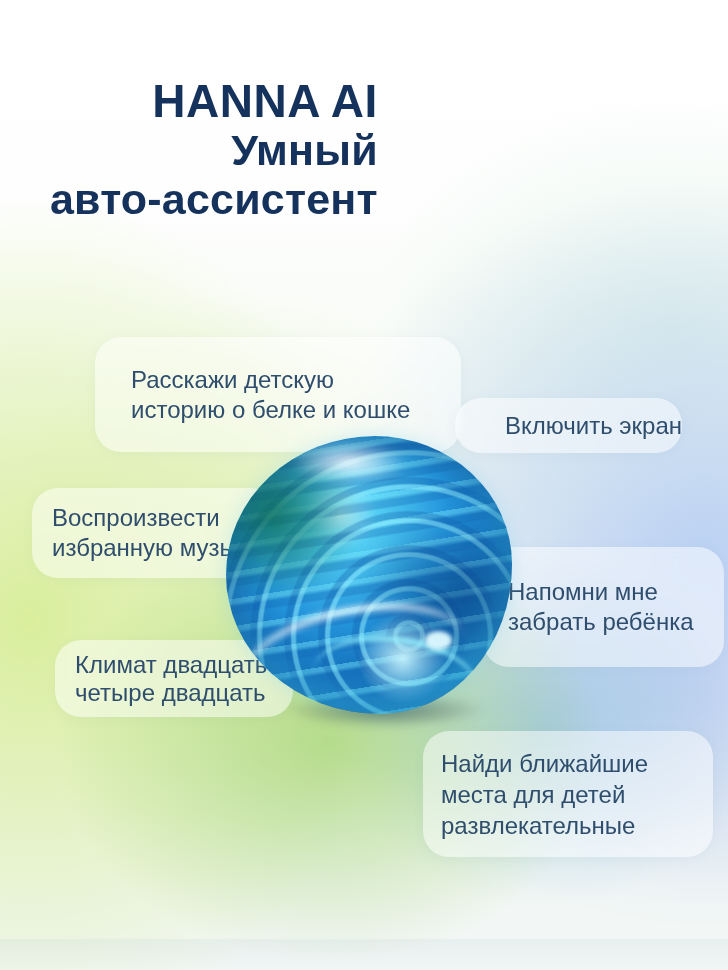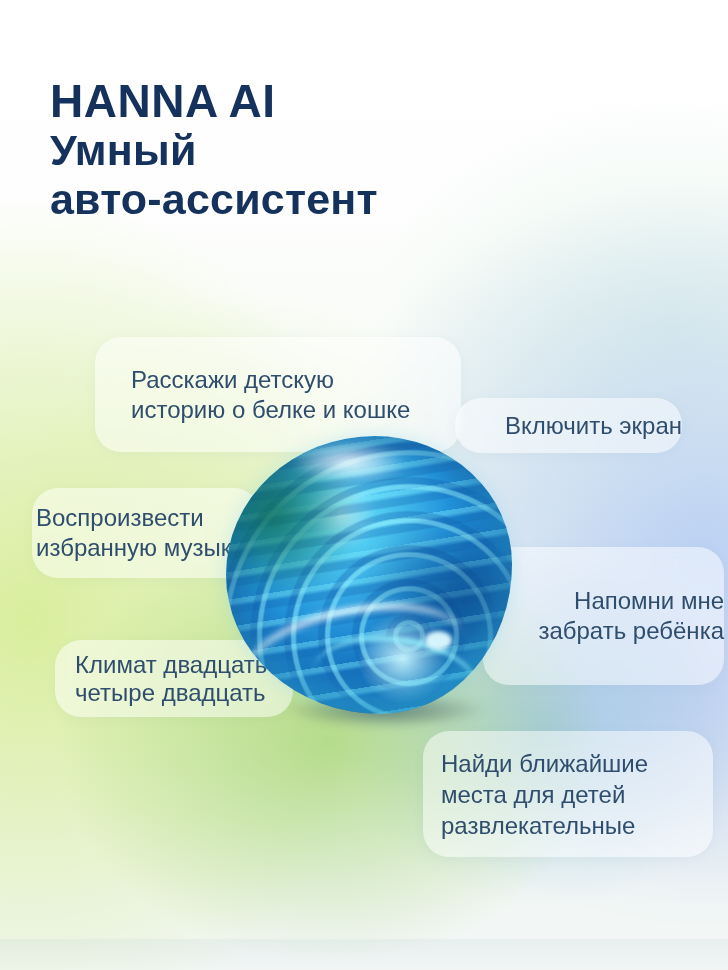--- a/index.html
+++ b/index.html
@@ -11,39 +11,39 @@
       radial-gradient(300px 260px at 545px 730px, rgba(96,170,205,0.38), rgba(96,170,205,0) 68%),
       radial-gradient(520px 600px at 30px 620px, rgba(216,238,152,0.95), rgba(216,238,152,0) 70%),
       radial-gradient(330px 330px at 250px 520px, rgba(220,240,175,0.55), rgba(220,240,175,0) 70%),
       radial-gradient(560px 520px at 705px 555px, rgba(183,207,244,0.9), rgba(183,207,244,0) 72%),
       radial-gradient(320px 300px at 695px 680px, rgba(193,197,240,0.55), rgba(193,197,240,0) 70%),
       radial-gradient(420px 320px at 670px 330px, rgba(206,234,219,0.5), rgba(206,234,219,0) 72%),
       linear-gradient(180deg,#ffffff 0%,#fdfefd 22%,#f3f8f0 52%,#f0f6f1 76%,#f3f7f6 100%);
   }
 
   
-  .title-block{position:absolute;left:50px;top:76px;color:#15325D;}
+  .title-block{position:absolute;left:50px;top:76px;color:#15325D;text-align:right;}
   .title-brand{font-size:46px;font-weight:700;line-height:50px;letter-spacing:.5px;}
   .title-sub{font-size:43px;font-weight:700;line-height:49px;letter-spacing:.2px;}
 
   
   .bubble{
     position:absolute;z-index:2;
     background:rgba(255,255,255,0.5);
     border-radius:26px;
     display:flex;flex-direction:column;justify-content:center;
     color:#2F4E6D;font-size:24px;line-height:30px;
     box-shadow:0 2px 12px rgba(110,140,155,0.07);
     backdrop-filter:blur(5px);
   }
   .bubble span{display:block;white-space:nowrap;}
   .b1{left:95px;top:337px;width:330px;height:115px;padding-left:36px;}
   .b2{left:455px;top:398px;width:204px;height:55px;padding-left:23px;text-align:right;}
-  .b3{left:32px;top:488px;width:224px;height:90px;padding-left:4px;}
-  .b4{left:483px;top:547px;width:216px;height:138px;padding-left:25px;line-height:30px;text-align:right;}
+  .b3{left:32px;top:488px;width:224px;height:90px;padding-left:20px;}
+  .b4{left:483px;top:547px;width:216px;height:120px;padding-left:25px;line-height:30px;}
   .b5{left:55px;top:640px;width:218px;height:77px;padding-left:20px;line-height:28px;}
   .b6{left:120px;top:757px;width:236px;height:61px;padding-left:25px;}
   .b7{left:423px;top:731px;width:272px;height:126px;padding-left:18px;line-height:31px;}
 
   
   .orb-shadow{
     position:absolute;z-index:1;left:282px;top:692px;width:206px;height:36px;
     background:radial-gradient(ellipse at 50% 50%, rgba(24,40,54,0.55), rgba(24,40,54,0) 70%);
     border-radius:50%;filter:blur(4px);
   }

